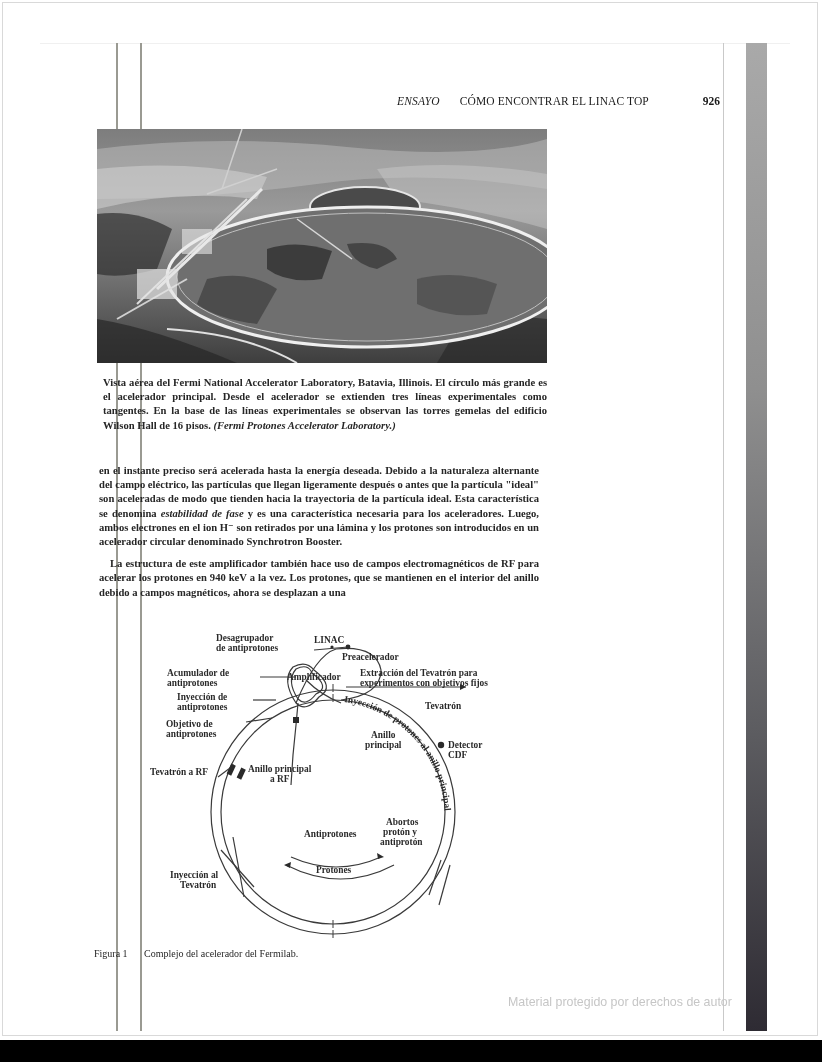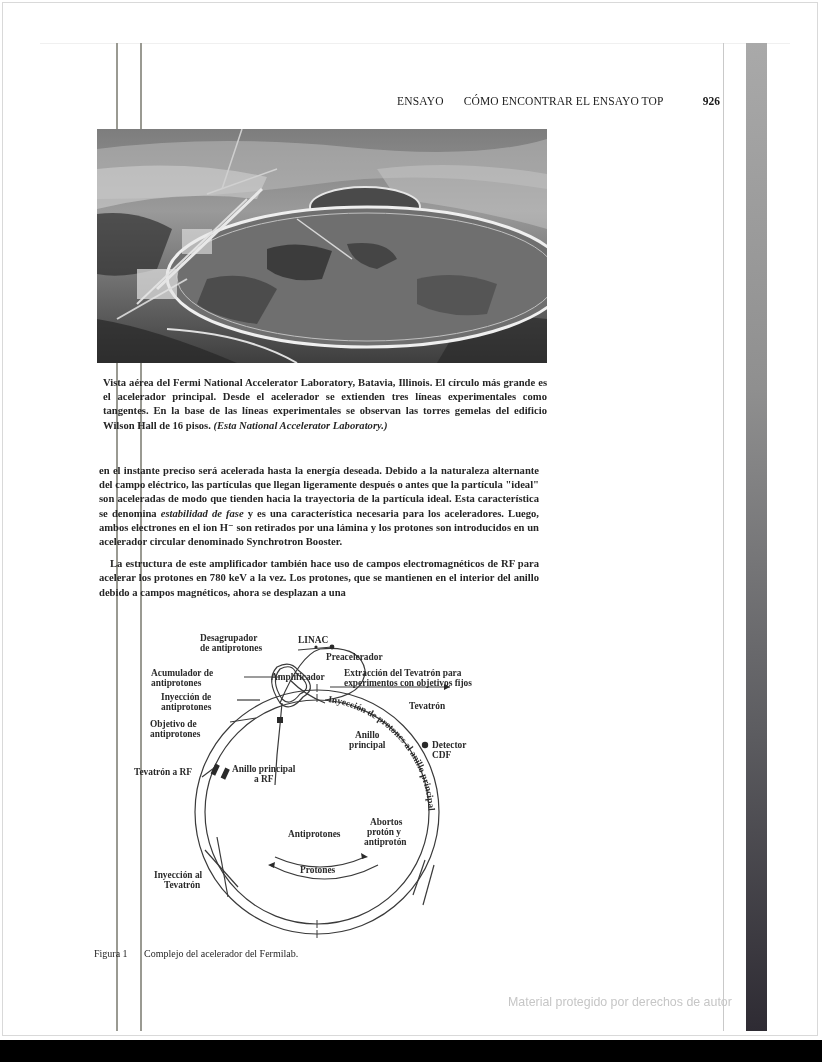--- a/index.html
+++ b/index.html
@@ -21,21 +21,21 @@
   .strip {
     position: absolute; left: 746px; top: 43px; width: 21px; height: 988px;
     background: linear-gradient(to bottom, #a9a9a9 0%, #8f8f8f 35%, #5c5c60 70%, #2e2b33 100%);
   }
   .faint-top { position: absolute; left: 40px; top: 43px; width: 750px; height: 1px; background: #f0f0f0; }
 
   .header {
     position: absolute; top: 92px; left: 380px; width: 342px; height: 18px;
     font-size: 11.5px; display: flex; align-items: center;
   }
-  .header .sec { margin-left: 17px; letter-spacing: 0.2px; }
+  .header .sec { margin-left: 17px; letter-spacing: 0.2px; font-style: italic; }
   .header .title { margin-left: 20px; letter-spacing: 0.1px; }
   .header .pg { margin-left: auto; margin-right: 2px; font-weight: bold; }
 
   .photo {
     position: absolute; left: 97px; top: 129px; width: 450px; height: 234px;
     overflow: hidden; background: #5d5d5d;
   }
   .photo svg { display: block; }
 
   .caption {
@@ -47,21 +47,21 @@
 
   .body-text {
     position: absolute; left: 91px; top: 456px; width: 456px;
     font-size: 10.6px; line-height: 14.2px; font-weight: bold; text-align: justify;
     color: #262626;
   }
   .body-text p { margin: 8px; }
   .body-text p.indent { text-indent: 11px; }
   .body-text em { font-style: italic; }
 
-  .diagram { position: absolute; left: 120px; top: 625px; width: 420px; height: 320px; text-align: right; }
+  .diagram { position: absolute; left: 136px; top: 625px; width: 420px; height: 320px; text-align: right; }
   .diagram text { font-family: "Liberation Serif", "DejaVu Serif", serif; font-size: 9.4px; font-weight: bold; fill: #2a2a2a; }
 
   .fig-caption {
     position: absolute; left: 94px; top: 948px; font-size: 10px; font-weight: normal; color: #262626;
   }
   .fig-caption .num { margin-right: 14px; }
 
   .watermark {
     position: absolute; left: 508px; top: 995px; font-family: "Liberation Sans", "DejaVu Sans", sans-serif;
     font-size: 12.4px; color: #c6c6c6;
@@ -72,21 +72,21 @@
 
 <div class="frame"></div>
 <div class="faint-top"></div>
 <div class="vline l1"></div>
 <div class="vline l2"></div>
 <div class="vline r1"></div>
 <div class="strip"></div>
 
 <div class="header">
   <span class="sec">ENSAYO</span>
-  <span class="title">CÓMO ENCONTRAR EL ENSAYO TOP</span>
+  <span class="title">CÓMO ENCONTRAR EL LINAC TOP</span>
   <span class="pg">926</span>
 </div>
 
 <div class="photo">
   <svg width="450" height="234" viewBox="0 0 450 234">
     <defs>
       <linearGradient id="sky" x1="0" y1="0" x2="0" y2="1">
         <stop offset="0" stop-color="#7d7d7d"></stop>
         <stop offset="0.35" stop-color="#9a9a9a"></stop>
         <stop offset="1" stop-color="#3e3e3e"></stop>
@@ -120,26 +120,26 @@
 
     <path d="M200 90 L255 130" stroke="#d7d7d7" stroke-width="1.5"></path>
     <path d="M70 200 Q150 205 200 234" stroke="#e0e0e0" stroke-width="2" fill="none"></path>
 
     <rect x="40" y="140" width="40" height="30" fill="#e4e4e4" opacity="0.7"></rect>
     <rect x="85" y="100" width="30" height="25" fill="#e8e8e8" opacity="0.6"></rect>
   </svg>
 </div>
 
 <div class="caption">
-  <span>Vista aérea del Fermi National Accelerator Laboratory, Batavia, Illinois. El círculo más grande es el acelerador principal. Desde el acelerador se extienden tres líneas experimentales como tangentes. En la base de las líneas experimentales se observan las torres gemelas del edificio Wilson Hall de 16 pisos. </span><span class="credit">(Esta National Accelerator Laboratory.)</span>
+  <span>Vista aérea del Fermi National Accelerator Laboratory, Batavia, Illinois. El círculo más grande es el acelerador principal. Desde el acelerador se extienden tres líneas experimentales como tangentes. En la base de las líneas experimentales se observan las torres gemelas del edificio Wilson Hall de 16 pisos. </span><span class="credit">(Fermi Protones Accelerator Laboratory.)</span>
 </div>
 
 <div class="body-text">
   <p><span>en el instante preciso será acelerada hasta la energía deseada. Debido a la naturaleza alternante del campo eléctrico, las partículas que llegan ligeramente después o antes que la partícula "ideal" son aceleradas de modo que tienden hacia la trayectoria de la partícula ideal. Esta característica se denomina </span><em>estabilidad de fase</em><span> y es una característica necesaria para los aceleradores. Luego, ambos electrones en el ion H⁻ son retirados por una lámina y los protones son introducidos en un acelerador circular denominado Synchrotron Booster.</span></p>
-  <p class="indent">La estructura de este amplificador también hace uso de campos electromagnéticos de RF para acelerar los protones en 780 keV a la vez. Los protones, que se mantienen en el interior del anillo debido a campos magnéticos, ahora se desplazan a una</p>
+  <p class="indent">La estructura de este amplificador también hace uso de campos electromagnéticos de RF para acelerar los protones en 940 keV a la vez. Los protones, que se mantienen en el interior del anillo debido a campos magnéticos, ahora se desplazan a una</p>
 </div>
 
 <div class="diagram">
   <svg width="420" height="320" viewBox="0 0 420 320">
     <g fill="none" stroke="#3a3a3a" stroke-width="1.2">
 
       <circle cx="197" cy="187" r="122"></circle>
       <circle cx="197" cy="187" r="112"></circle>
 
       <path d="M160 78 Q180 30 200 24 Q240 20 245 45 Q245 70 205 75"></path>

